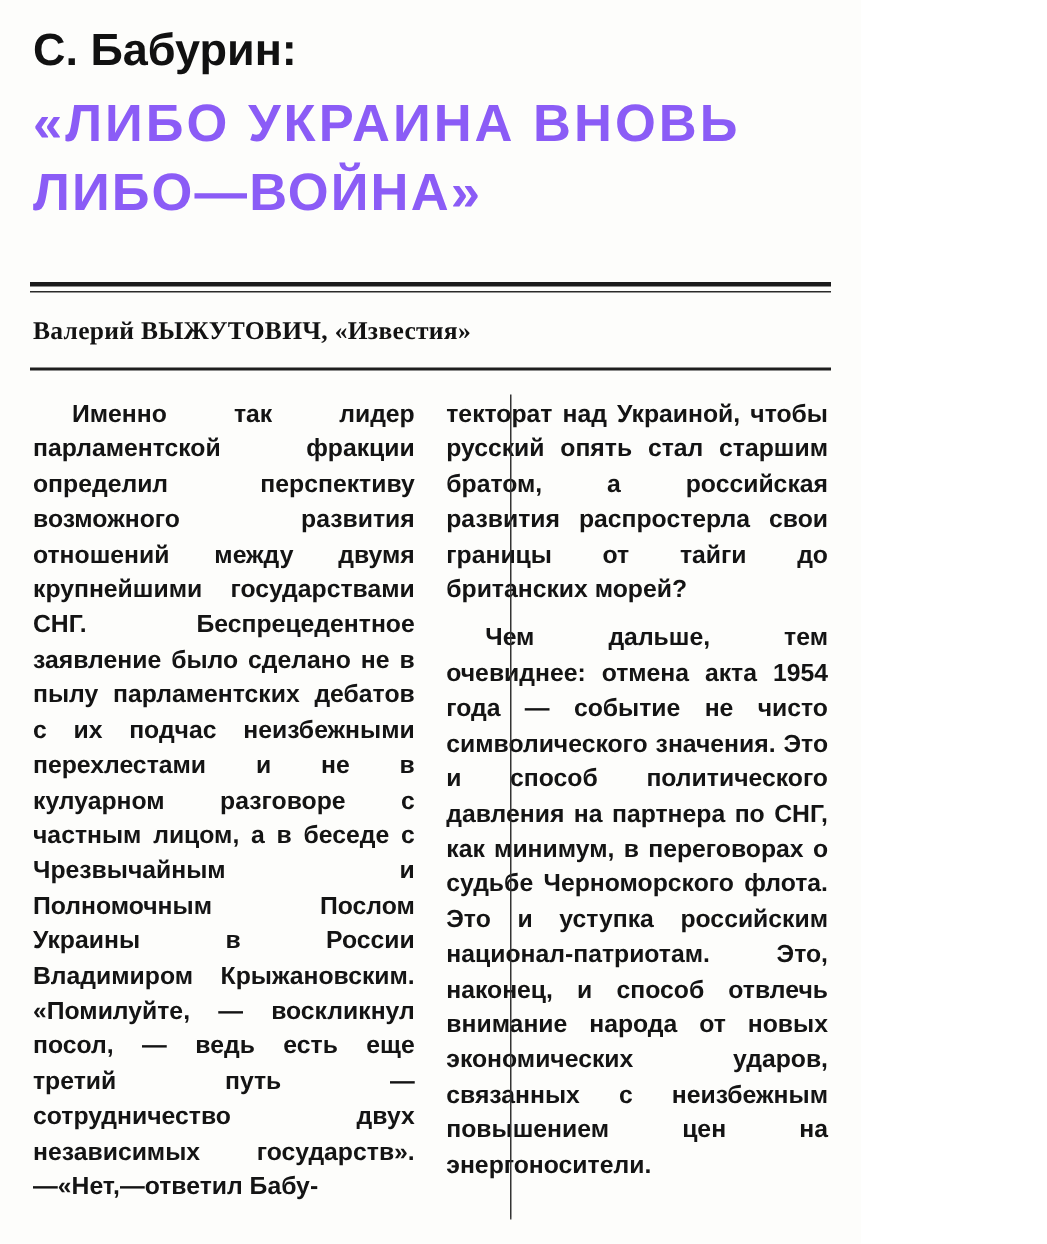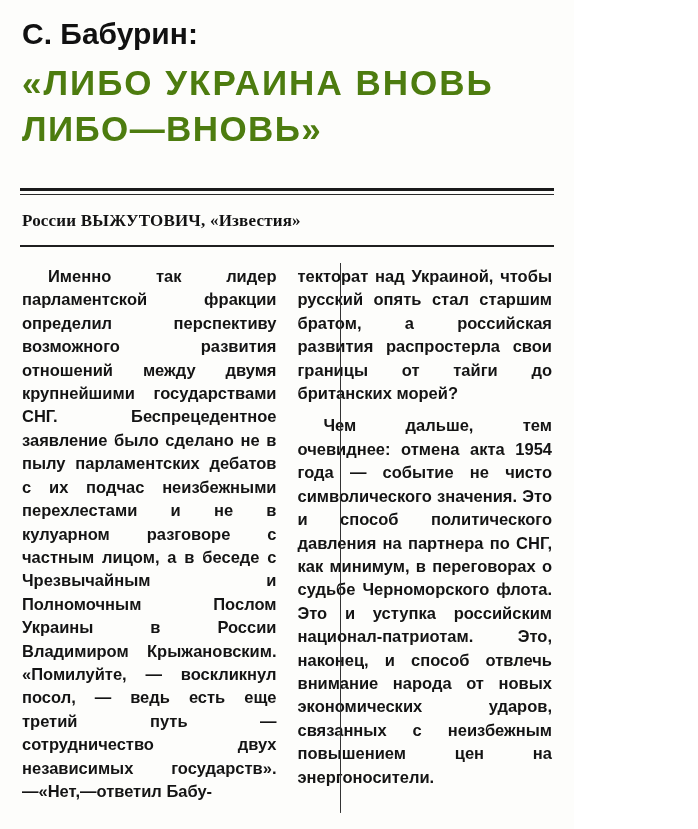--- a/index.html
+++ b/index.html
@@ -32,21 +32,21 @@
     letter-spacing: 0px;
     color: #111;
     margin: 0 0 10px 0;
     line-height: 1.05;
   }
   .headline {
     font-family: "Liberation Sans", sans-serif;
     font-weight: bold;
     font-size: 35px;
     line-height: 1.32;
-    color: #4d7c0f;
+    color: #8b5cf6;
     margin: 0;
     letter-spacing: 0.5px;
   }
   .headline .line {
     display: block;
     white-space: nowrap;
   }
   .hl1 { letter-spacing: 2.0px; }
   .hl2 { letter-spacing: 1.2px; }
   .hl3 { letter-spacing: 1.4px; }
@@ -126,30 +126,30 @@
 </style>
 </head>
 <body>
 
 <div class="page">
 
   <div class="headline-block">
     <div class="kicker">С. Бабурин:</div>
     <div class="headline">
       <span class="line hl1">«ЛИБО УКРАИНА ВНОВЬ</span>
-      <span class="line hl3">ЛИБО—ВНОВЬ»</span>
+      <span class="line hl3">ЛИБО—ВОЙНА»</span>
     </div>
   </div>
 
   <div class="rule-wrap">
     <div class="rule-thick"></div>
     <div class="rule-thin"></div>
   </div>
 
-  <div class="byline">России ВЫЖУТОВИЧ, «Известия»</div>
+  <div class="byline">Валерий ВЫЖУТОВИЧ, «Известия»</div>
 
   <div class="rule-wrap2">
     <div class="rule-thin2"></div>
   </div>
 
   <div class="columns">
     <div class="col">
       <p>Именно так лидер парламентской фракции определил перспективу возможного развития отношений между двумя крупнейшими государствами СНГ. Беспрецедентное заявление было сделано не в пылу парламентских дебатов с их подчас неизбежными перехлестами и не в кулуарном разговоре с частным лицом, а в беседе с Чрезвычайным и Полномочным Послом Украины в России Владимиром Крыжановским. «Помилуйте, — воскликнул посол, — ведь есть еще третий путь — сотрудничество двух независимых государств».—«Нет,—ответил Бабу-</p>
     </div>
     <div class="col-divider"></div>

